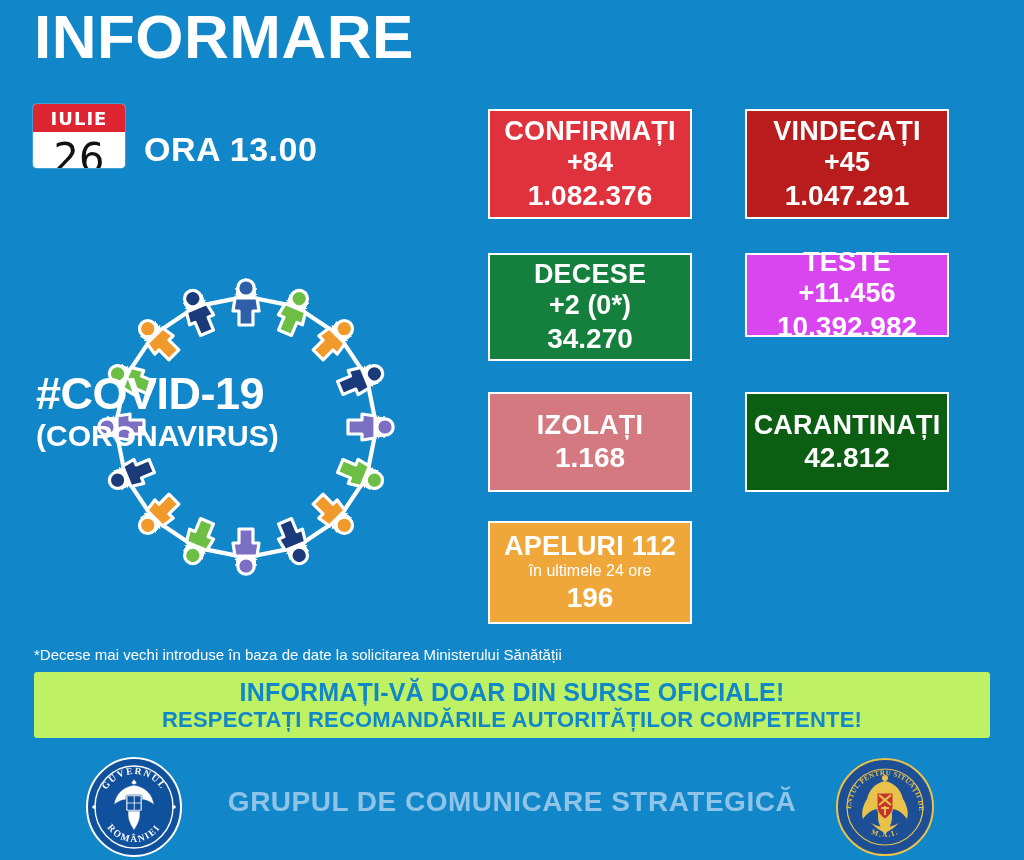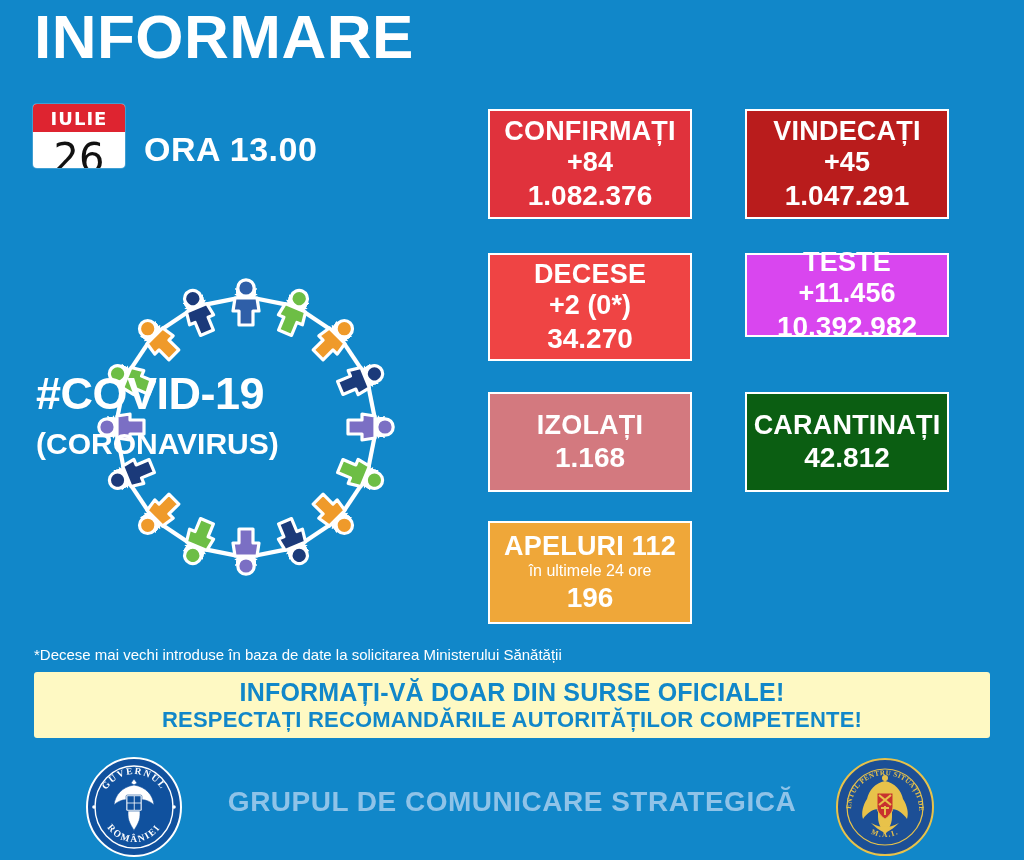--- a/index.html
+++ b/index.html
@@ -99,21 +99,21 @@
     font-size: 45px;
     font-weight: bold;
     letter-spacing: -0.5px;
     line-height: 1.05;
   }
   .circle-center-text .c-sub {
     display: block;
     font-size: 30px;
     font-weight: bold;
     line-height: 1.15;
-    margin-top: 10px;
+    margin-top: 2px;
   }
 
   
   .stat-box {
     position: absolute;
     box-sizing: border-box;
     border: 2px solid #ffffff;
     color: #ffffff;
     text-align: center;
     display: flex;
@@ -139,42 +139,42 @@
     white-space: nowrap;
   }
   .stat-box .s-note {
     font-size: 16px;
     font-weight: normal;
     white-space: nowrap;
   }
 
   #box-confirmati { left: 488px; top: 109px; width: 204px; height: 110px; background: #e0323c; }
   #box-vindecati  { left: 745px; top: 109px; width: 204px; height: 110px; background: #b91c1c; }
-  #box-decese     { left: 488px; top: 253px; width: 204px; height: 108px; background: #ef4444; }
+  #box-decese     { left: 488px; top: 253px; width: 204px; height: 108px; background: #15803d; }
   #box-teste      { left: 745px; top: 253px; width: 204px; height: 84px; background: #d946ef; }
   #box-izolati    { left: 488px; top: 392px; width: 204px; height: 100px; background: #d3797f; }
   #box-carantinati{ left: 745px; top: 392px; width: 204px; height: 100px; background: #0b5e12; }
   #box-apeluri    { left: 488px; top: 521px; width: 204px; height: 103px; background: #efa739; }
 
   
   .footnote {
     position: absolute;
     left: 34px;
     top: 646px;
     font-size: 15px;
     color: #ffffff;
     white-space: nowrap;
   }
   .banner {
     position: absolute;
     left: 34px;
     top: 672px;
     width: 956px;
     height: 66px;
-    background: #fef9c3;
+    background: #bef264;
     border-radius: 3px;
     display: flex;
     flex-direction: column;
     align-items: center;
     justify-content: center;
     color: #1187c9;
   }
   .banner .b-line1 {
     font-size: 25px;
     font-weight: bold;

